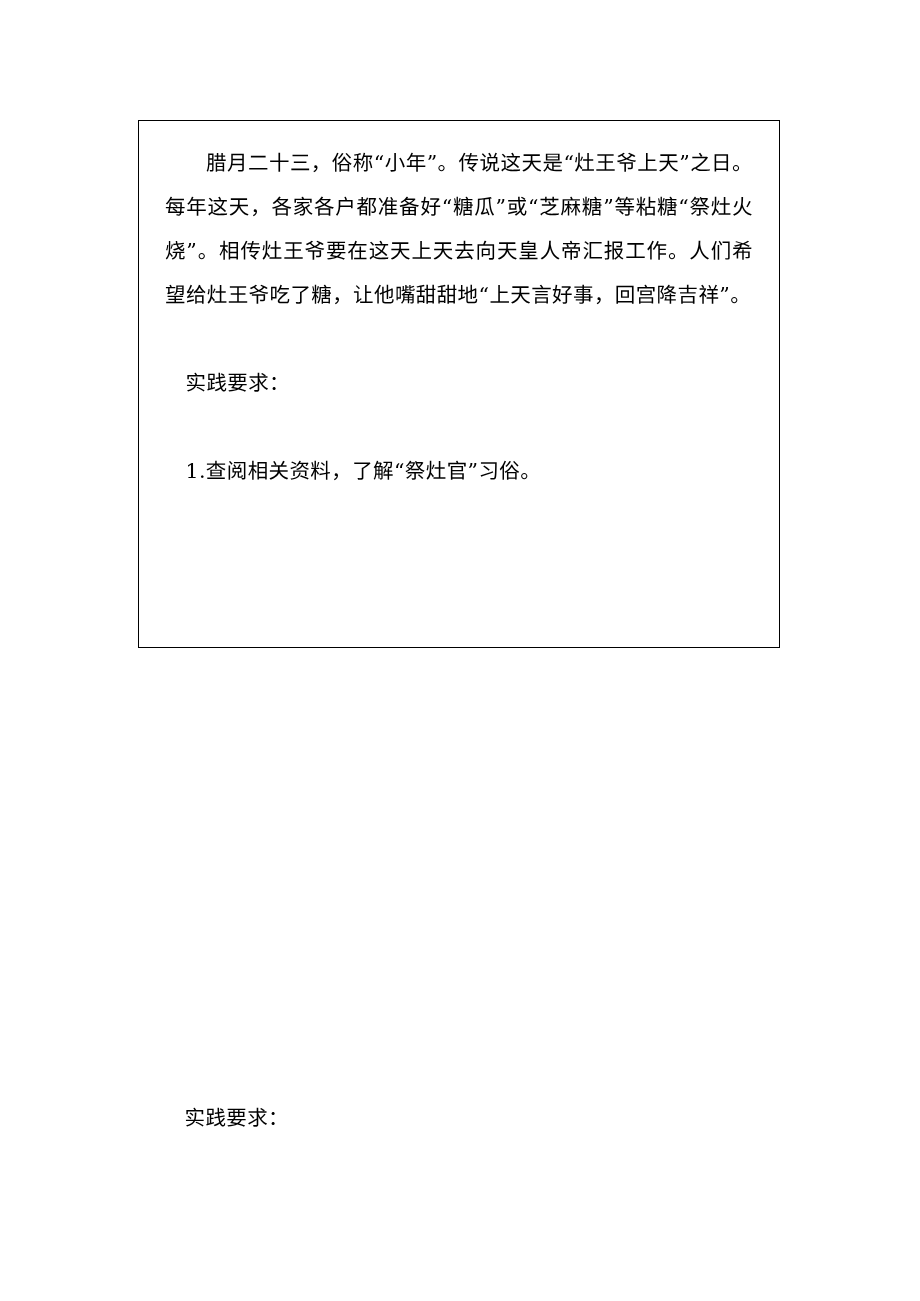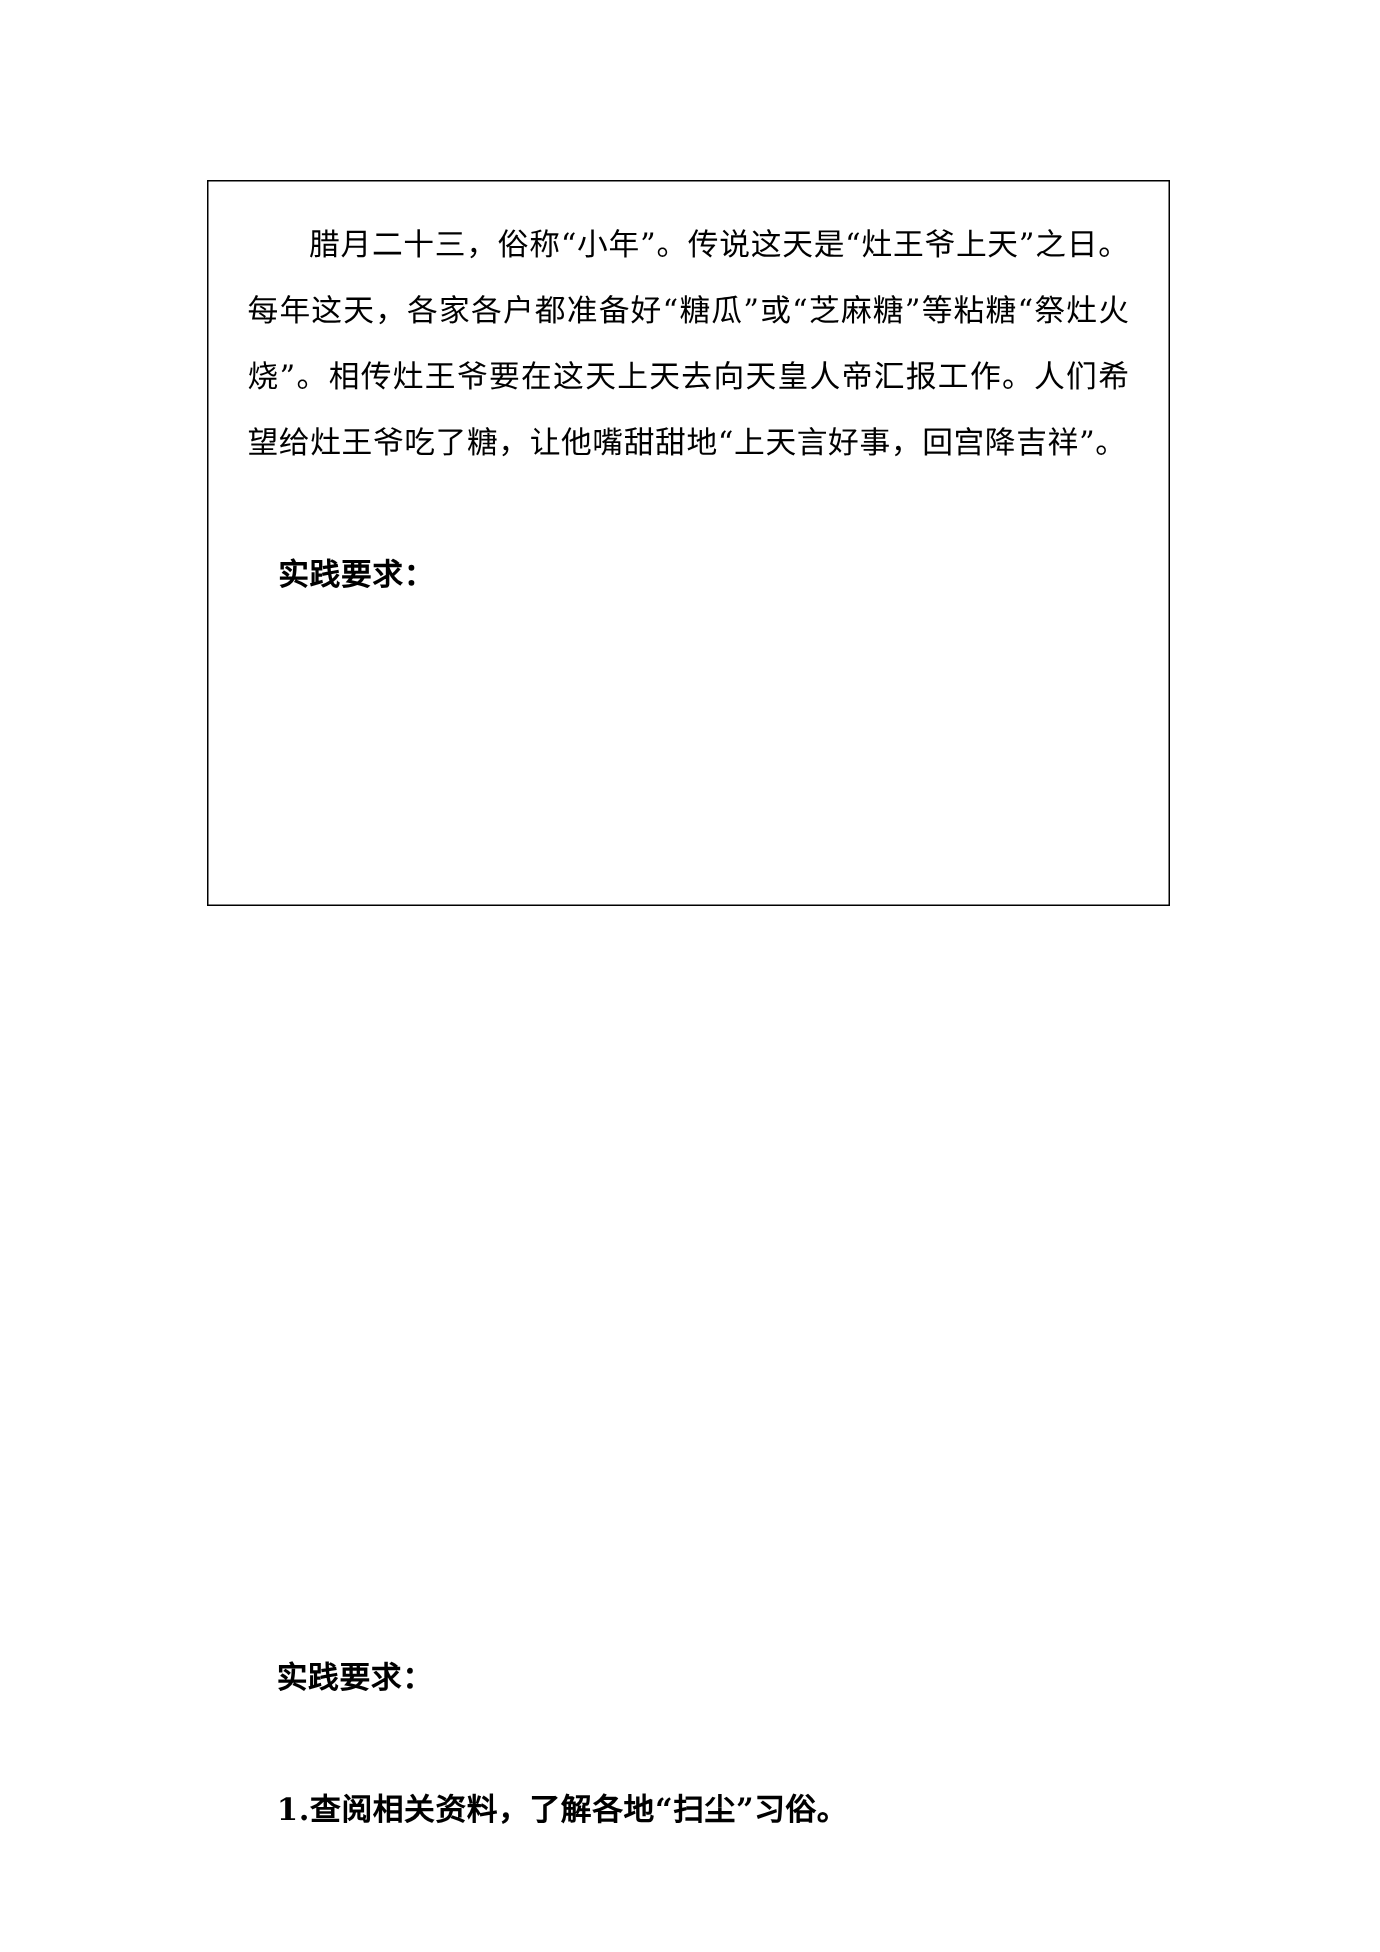--- a/index.html
+++ b/index.html
@@ -52,55 +52,54 @@
     text-align: justify;
     text-justify: inter-ideograph;
     letter-spacing: 0.4px;
   }
 
   p.indent2 {
     text-indent: 2em;
   }
   p.indent1 {
     text-indent: 1em;
-    font-weight: bold;
   }
 
   .spacer-sm { height: 44px; }
 </style>
 </head>
 <body>
 
 <div class="page">
 
   <div class="framed-block">
 
     <p class="para indent2">腊月二十三，俗称“小年”。传说这天是“灶王爷上天”之日。每年这天，各家各户都准备好“糖瓜”或“芝麻糖”等粘糖“祭灶火烧”。相传灶王爷要在这天上天去向天皇人帝汇报工作。人们希望给灶王爷吃了糖，让他嘴甜甜地“上天言好事，回宫降吉祥”。</p>
 
     <div class="spacer-sm"></div>
 
     <p class="para indent1">实践要求：</p>
 
     <div class="spacer-sm"></div>
 
+    <p class="para indent1">1.查阅相关资料，了解“祭灶官”习俗。</p>
 
     <div class="spacer-sm"></div>
 
 
     <div class="spacer-sm"></div>
 
 
     <div class="spacer-sm"></div>
 
 
   </div>
 
   <div class="below-block">
 
     <p class="para indent1">实践要求：</p>
 
     <div class="spacer-sm"></div>
 
-    <p class="para indent1">1.查阅相关资料，了解各地“扫尘”习俗。</p>
 
   </div>
 
 </div>
 
 </body></html>

